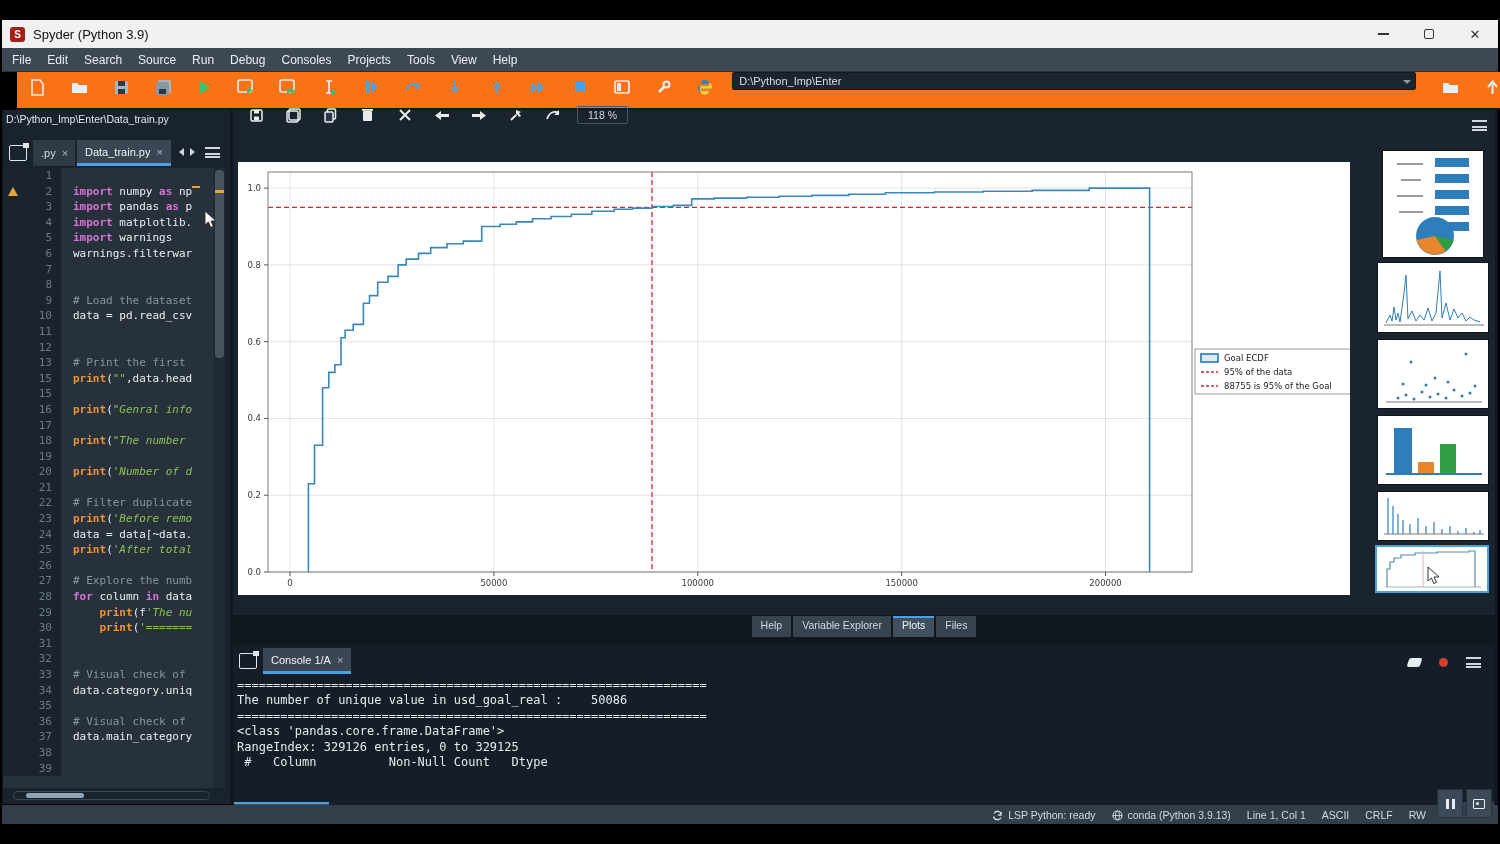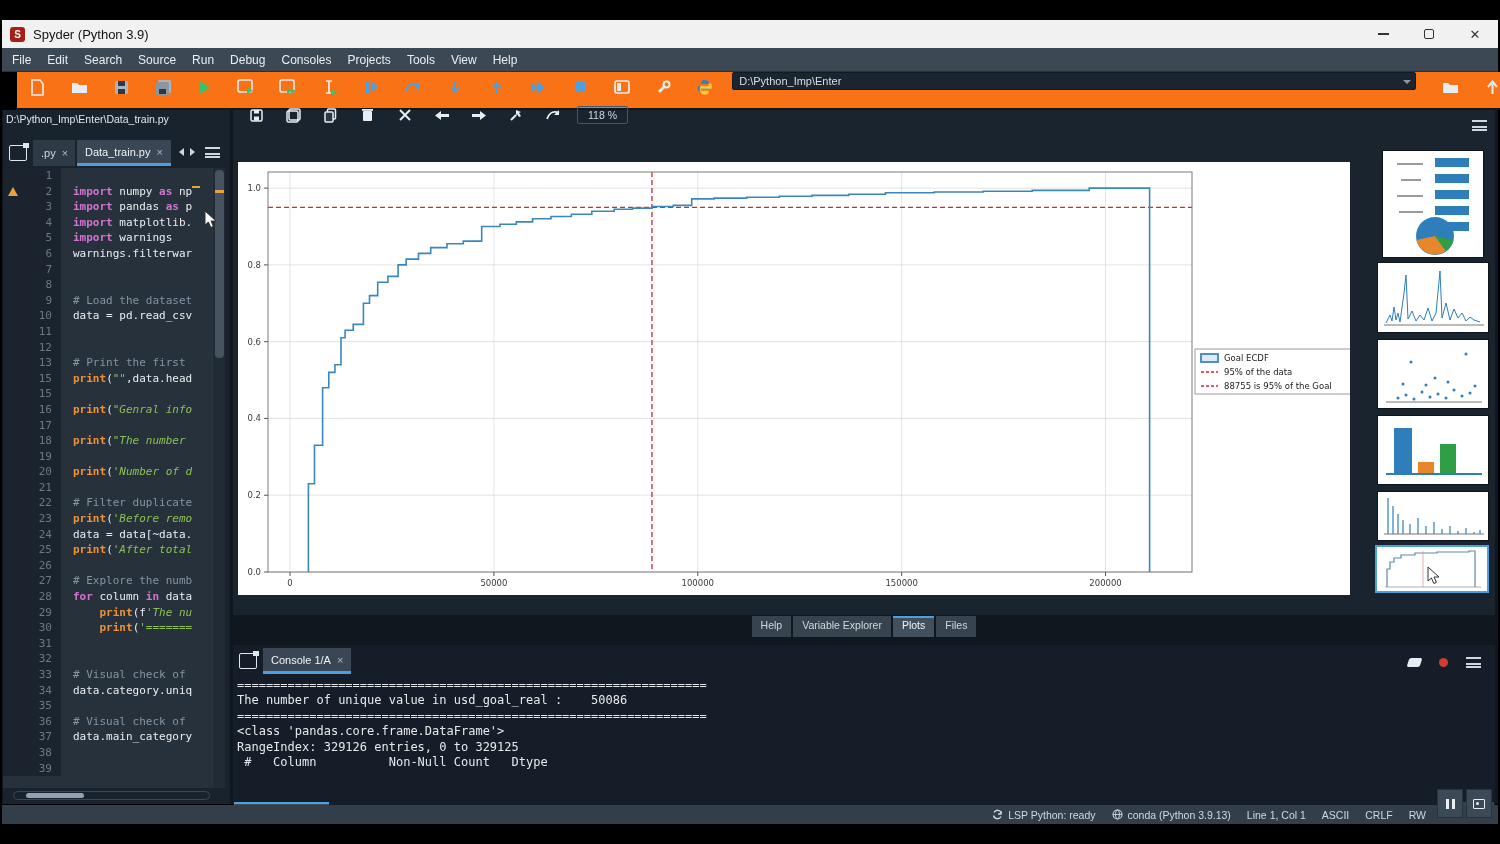--- a/index.html
+++ b/index.html
@@ -94,21 +94,21 @@
   #con-out { left:237px; top:678px; width:1250px; height:104px; overflow:hidden;
              font-family:"DejaVu Sans Mono", monospace; font-size:12px; color:#e6e9ec; }
   .con-line { white-space:pre; line-height:15.4px; }
   #con-tabs-bottom { left:233px; top:802px; width:1262px; height:21px; display:flex; justify-content:space-between; }
   .con-right-icons { margin-left:auto; display:flex; align-items:center; margin-bottom:6px; }
   .eraser { width:13px; height:9px; background:#e8edf2; border-radius:2px; transform:skewX(-18deg); }
   .reddot { width:9px; height:9px; background:#d43c2e; border-radius:50%; margin:0 18px; }
   
   #statusbar { left:2px; top:805px; width:1496px; height:19px; background:#323f4a;
                display:flex; align-items:center; justify-content:flex-end; padding-right:72px; }
-  .st-item { color:#d0d8df; font-size:10.5px; margin-left:16px; display:flex; align-items:flex-start; }
+  .st-item { color:#d0d8df; font-size:10.5px; margin-left:16px; display:flex; align-items:flex-end; }
   .st-ico { margin-right:5px; display:flex; }
   .fbtn { width:26px; height:29px; background:#3c4956; border:1px solid #28323c;
           display:flex; align-items:center; justify-content:center; }
   #fbtn1 { left:1437px; top:789px; } #fbtn2 { left:1466px; top:789px; }
   .pausebars { display:flex; } .pausebars i { width:3px; height:10px; background:#e8edf2; margin:0 1.5px; }
   .imgico { width:12px; height:10px; border:1.5px solid #e8edf2; border-radius:1px; position:relative; }
   .imgico:after { content:""; position:absolute; left:2px; top:2px; width:3px; height:3px; background:#e8edf2; border-radius:50%; }
   .cursor { pointer-events:none; }
 </style>
 </head>

